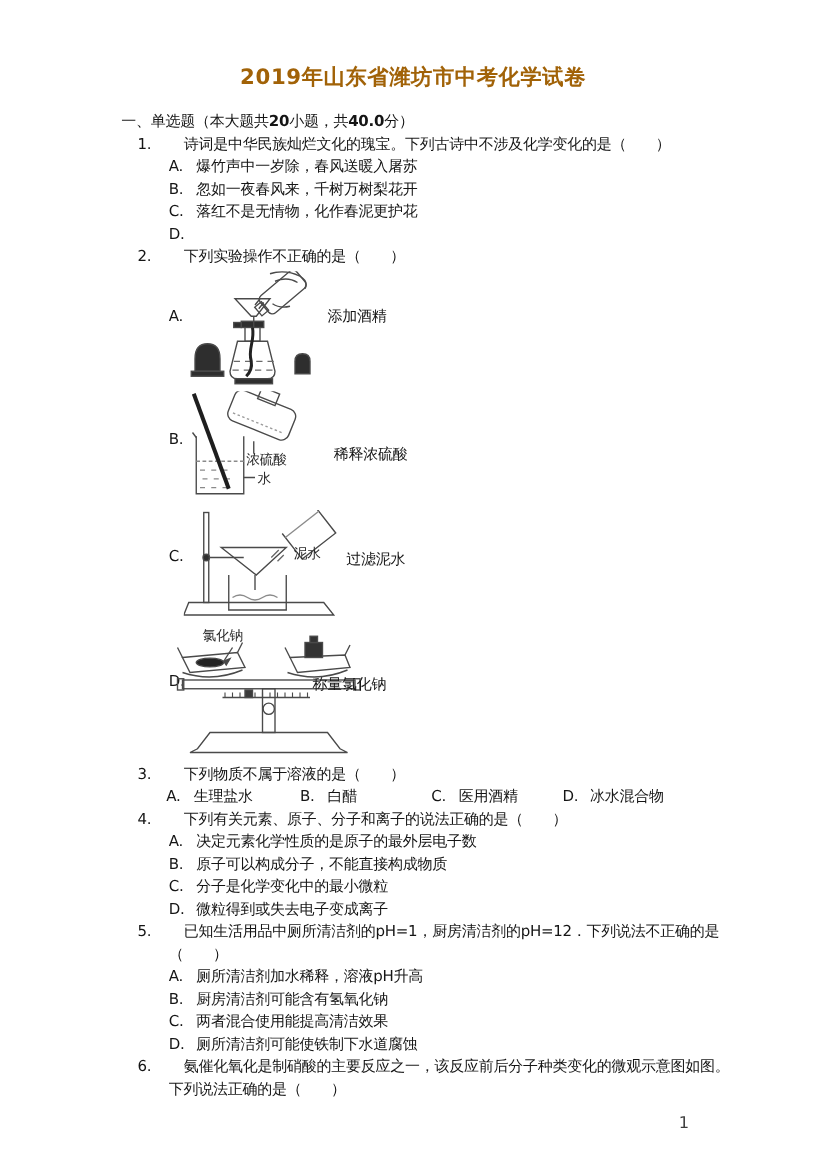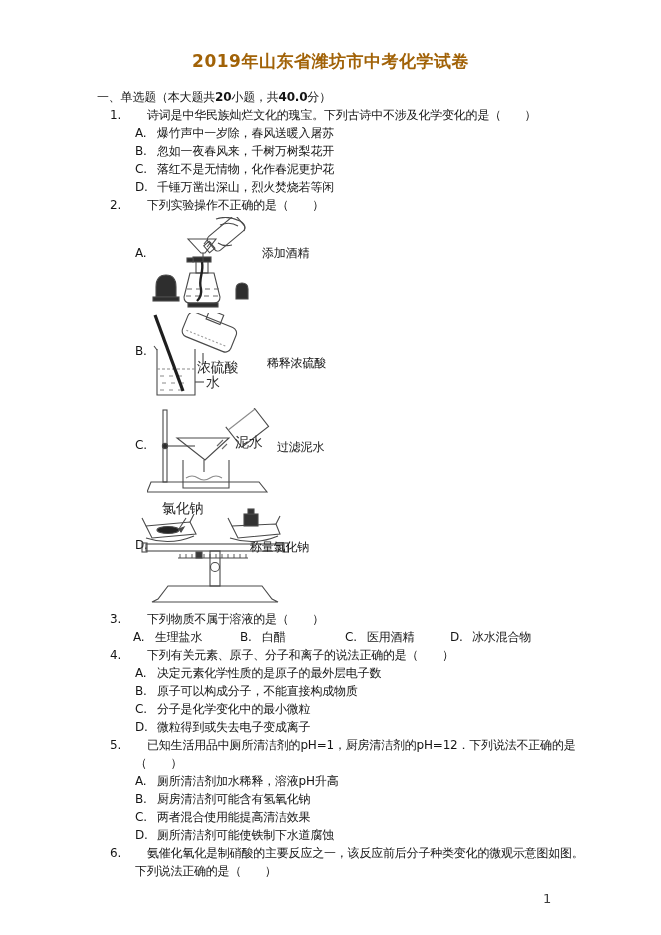--- a/index.html
+++ b/index.html
@@ -25,21 +25,21 @@
   .opt-inline-row{display:flex;margin-left:36px;}
   .oi{display:flex;}
   .oi .optlabel{width:22px;flex:none;}
   .oi0{width:107px;}.oi1{width:105px;}.oi2{width:105px;}.oi3{flex:1;}
   .figrow{position:relative;}
   .rowA{height:98px;}.rowB{height:96px;}.rowC{height:90px;}.rowD{height:108px;}
   .figletter{position:absolute;left:38px;height:18px;line-height:18px;}
   .figcap{position:absolute;height:18px;line-height:18px;white-space:nowrap;font-family:Liberation Serif, serif;}
   .figbox{position:absolute;}
   .figbox svg{position:absolute;left:0;top:0;}
-  .ann{position:absolute;font-size:14px;line-height:13px;color:#2a2a2a;white-space:nowrap;}
+  .ann{position:absolute;font-size:11px;line-height:13px;color:#2a2a2a;white-space:nowrap;}
   .pagenum{position:absolute;left:543px;top:891px;font-size:13px;color:#3d3d3d;}
   .q3gap{margin-top:4px;}
 </style>
 </head>
 <body>
 
 <div class="page">
 
   <div class="doc-title">2019年山东省潍坊市中考化学试卷</div>
 
@@ -59,21 +59,20 @@
       <div class="line opt">
           <span class="optlabel">B.</span>
           <span class="opttext">忽如一夜春风来，千树万树梨花开</span>
         </div>
       <div class="line opt">
           <span class="optlabel">C.</span>
           <span class="opttext">落红不是无情物，化作春泥更护花</span>
         </div>
       <div class="line opt">
           <span class="optlabel">D.</span>
-          <span class="opttext">千锤万凿出深山，烈火焚烧若等闲</span>
         </div>
     </div>
 
     <div>
       <div class="line q-head">
         <span class="qnum">2.</span>
         <span class="qtext">下列实验操作不正确的是（　　）</span>
       </div>
 
       <div class="figrow rowA">

